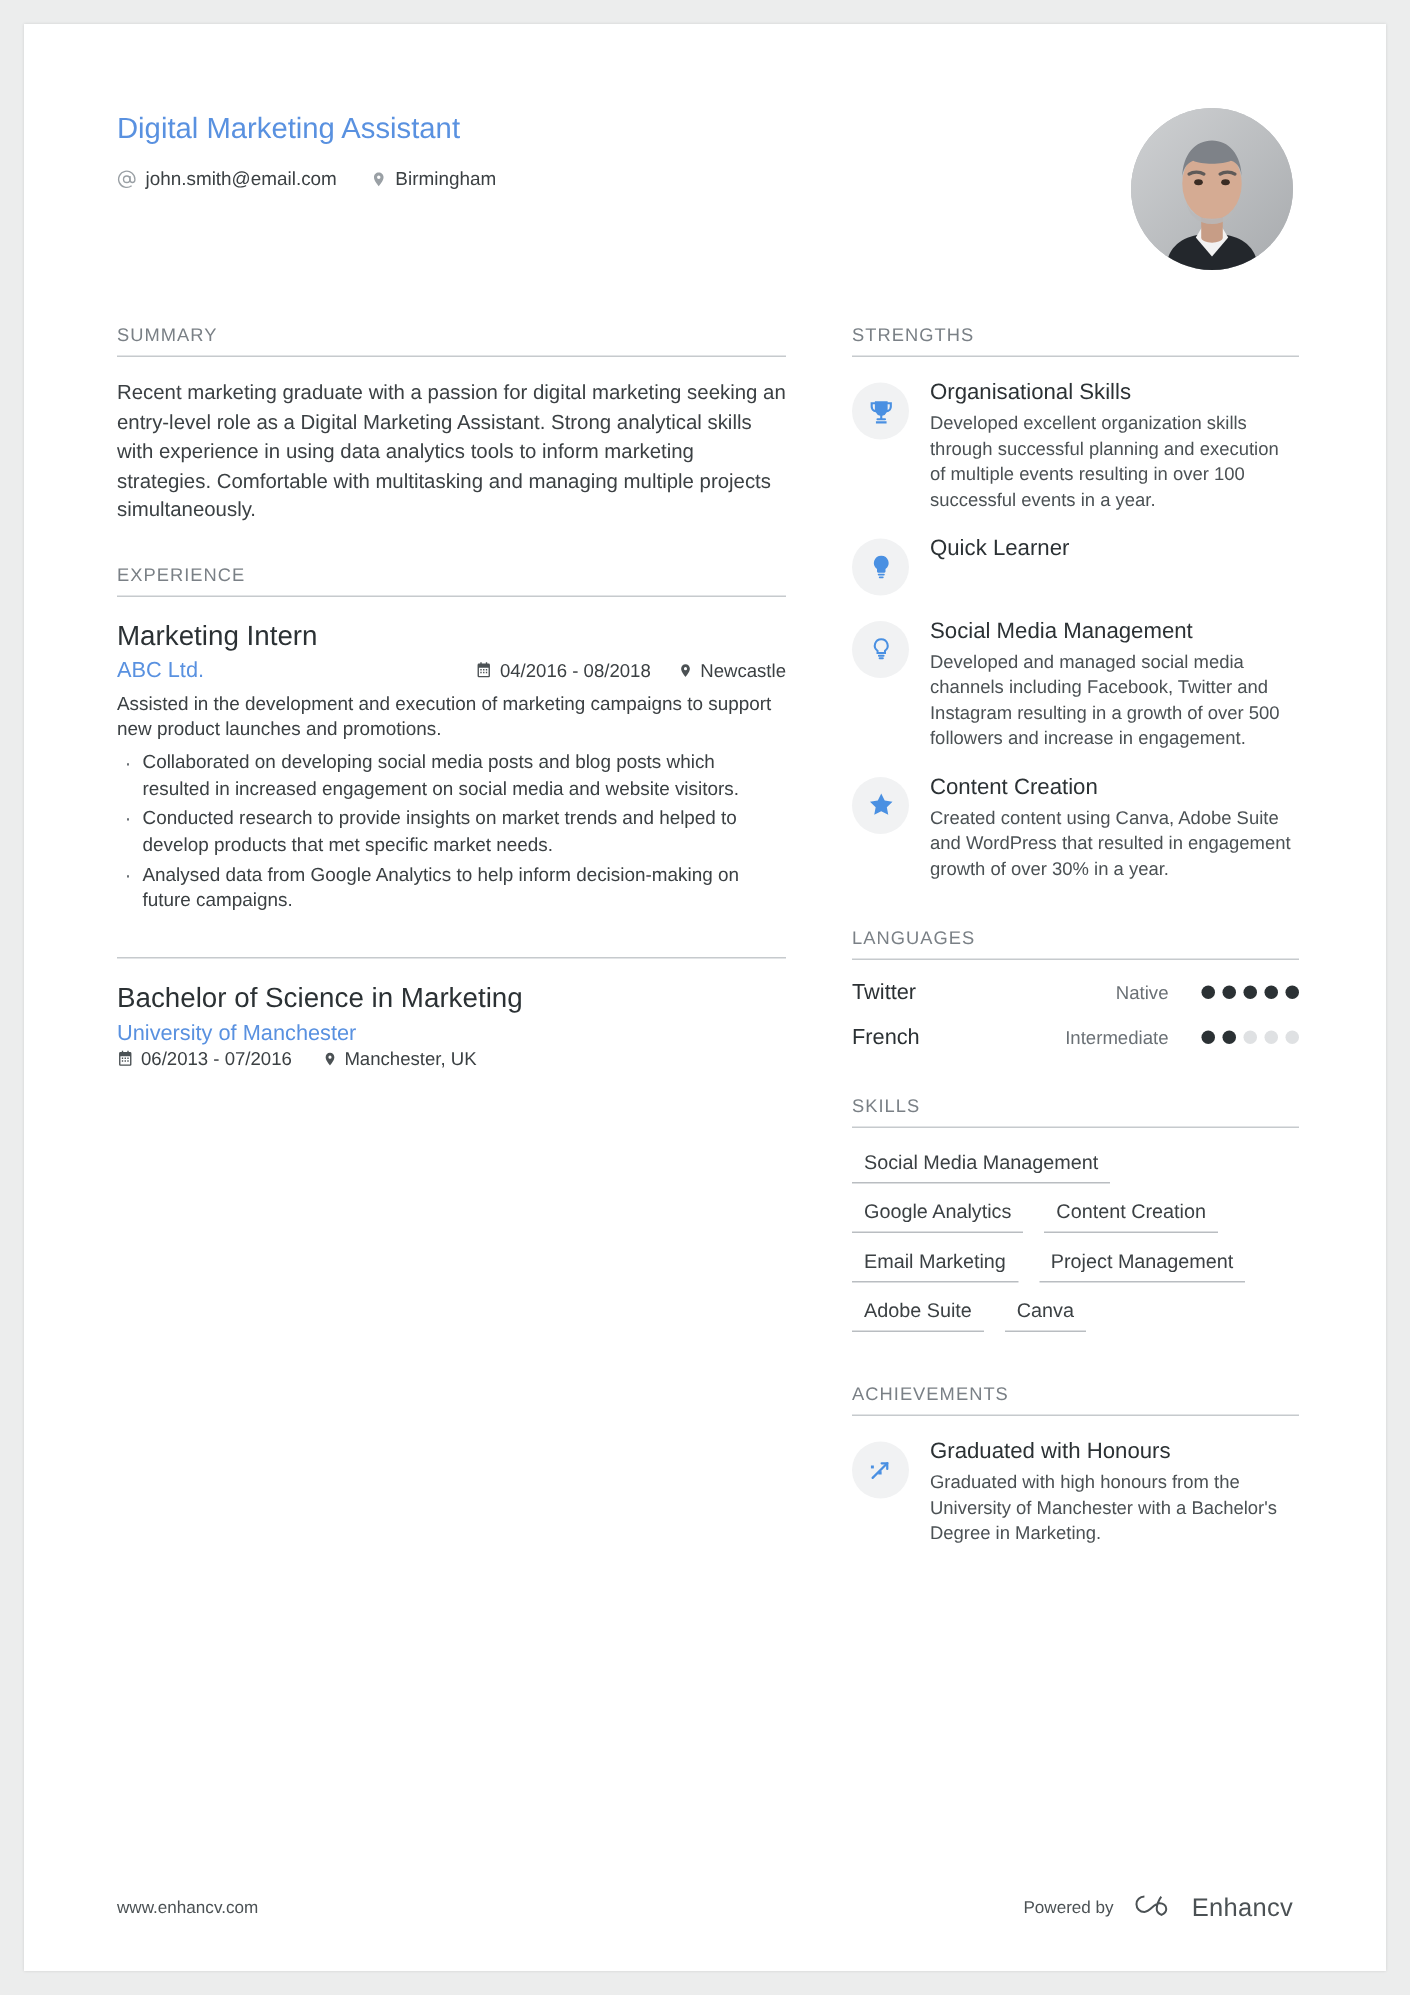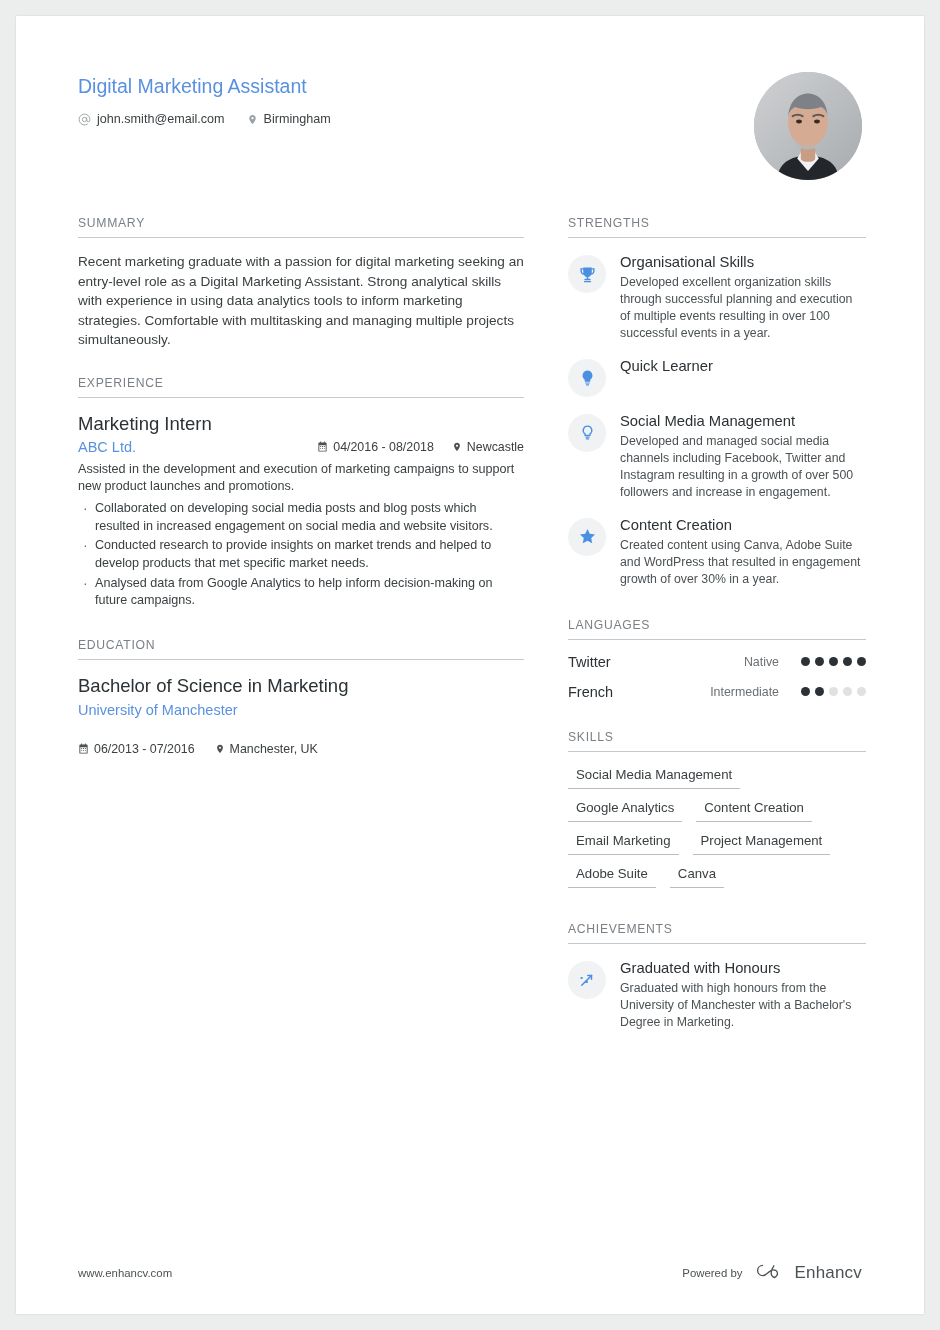--- a/index.html
+++ b/index.html
@@ -131,21 +131,21 @@
     left: 5px;
     top: -1px;
     color: #6a7075;
     font-size: 14px;
   }
 
   .edu-meta-row {
     display: flex;
     align-items: center;
     gap: 20px;
-    margin-top: 24px;
+    margin-top: 2px;
     font-size: 12.4px;
     color: #3b4043;
   }
   .edu-meta-row .mi { display: flex; align-items: center; gap: 5px; }
   .edu-meta-row .mi .ic { display: flex; color: #4b5154; }
   .edu-org {
     font-size: 14.5px;
     color: #5991e0;
     margin-top: 4px;
   }
@@ -308,21 +308,20 @@
           <div class="entry-desc">Assisted in the development and execution of marketing campaigns to support new product launches and promotions.</div>
           <ul class="bullets">
             <li>Collaborated on developing social media posts and blog posts which resulted in increased engagement on social media and website visitors.</li>
             <li>Conducted research to provide insights on market trends and helped to develop products that met specific market needs.</li>
             <li>Analysed data from Google Analytics to help inform decision-making on future campaigns.</li>
           </ul>
         </div>
       </div>
 
       <div class="sec" style="margin-top:28px;">
-        <div class="sec-title">EDUCATION</div>
         <div class="sec-rule"></div>
         <div class="entry">
           <div class="entry-title">Bachelor of Science in Marketing</div>
           <div class="edu-org">University of Manchester</div>
           <div class="edu-meta-row">
             <span class="mi">
               <span class="ic">
                 <svg width="11" height="11" viewBox="0 0 24 24" fill="currentColor">
                   <path d="M7 1v2H5a2 2 0 0 0-2 2v16a2 2 0 0 0 2 2h14a2 2 0 0 0 2-2V5a2 2 0 0 0-2-2h-2V1h-2v2H9V1H7zm12 8v12H5V9h14zM7 11v2h2v-2H7zm4 0v2h2v-2h-2zm4 0v2h2v-2h-2zM7 15v2h2v-2H7zm4 0v2h2v-2h-2zm4 0v2h2v-2h-2z"></path>
                 </svg>

